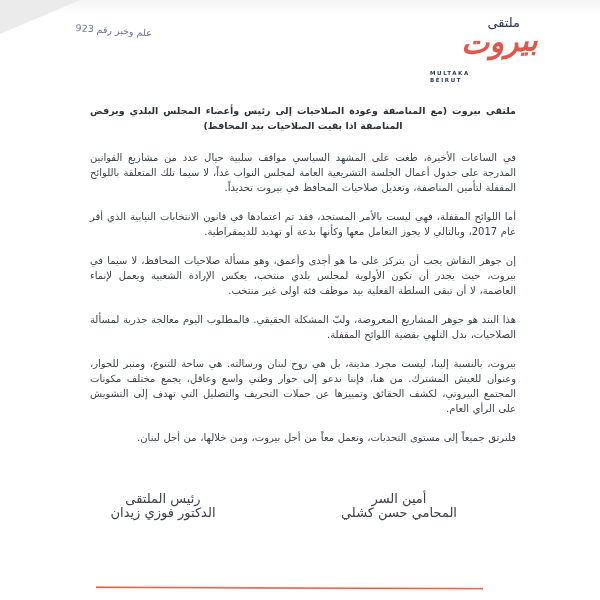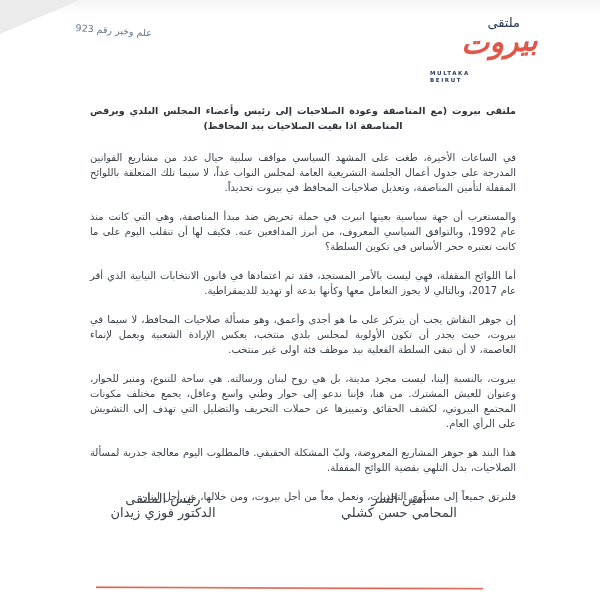--- a/index.html
+++ b/index.html
@@ -87,25 +87,24 @@
   <div class="logo-script">بيروت</div>
   <div class="logo-latin">
     <div>MULTAKA</div>
     <div>BEIRUT</div>
   </div>
 </div>
 
 <div class="doc">
   <h1 class="doc-title">ملتقى بيروت (مع المناصفة وعودة الصلاحيات إلى رئيس وأعضاء المجلس البلدي ويرفض المناصفة اذا بقيت الصلاحيات بيد المحافظ)</h1>
   <p>في الساعات الأخيرة، طغت على المشهد السياسي مواقف سلبية حيال عدد من مشاريع القوانين المدرجة على جدول أعمال الجلسة التشريعية العامة لمجلس النواب غداً، لا سيما تلك المتعلقة باللوائح المقفلة لتأمين المناصفة، وتعديل صلاحيات المحافظ في بيروت تحديداً.</p>
-  <p>والمستغرب أن جهة سياسية بعينها انبرت في حملة تحريض ضد مبدأ المناصفة، وهي التي كانت منذ عام 1992، وبالتوافق السياسي المعروف، من أبرز المدافعين عنه. فكيف لها أن تنقلب اليوم على ما كانت تعتبره حجر الأساس في تكوين السلطة؟</p>
   <p>أما اللوائح المقفلة، فهي ليست بالأمر المستجد، فقد تم اعتمادها في قانون الانتخابات النيابية الذي أقر عام 2017، وبالتالي لا يجوز التعامل معها وكأنها بدعة أو تهديد للديمقراطية.</p>
   <p>إن جوهر النقاش يجب أن يتركز على ما هو أجدى وأعمق، وهو مسألة صلاحيات المحافظ، لا سيما في بيروت، حيث يجدر أن تكون الأولوية لمجلس بلدي منتخب، يعكس الإرادة الشعبية ويعمل لإنماء العاصمة، لا أن تبقى السلطة الفعلية بيد موظف فئة اولى غير منتخب.</p>
+  <p>هذا البند هو جوهر المشاريع المعروضة، ولبّ المشكلة الحقيقي. فالمطلوب اليوم معالجة جذرية لمسألة الصلاحيات، بدل التلهي بقضية اللوائح المقفلة.</p>
   <p>بيروت، بالنسبة إلينا، ليست مجرد مدينة، بل هي روح لبنان ورسالته. هي ساحة للتنوع، ومنبر للحوار، وعنوان للعيش المشترك. من هنا، فإننا ندعو إلى حوار وطني واسع وعاقل، يجمع مختلف مكونات المجتمع البيروتي، لكشف الحقائق وتمييزها عن حملات التحريف والتضليل التي تهدف إلى التشويش على الرأي العام.</p>
-  <p>هذا البند هو جوهر المشاريع المعروضة، ولبّ المشكلة الحقيقي. فالمطلوب اليوم معالجة جذرية لمسألة الصلاحيات، بدل التلهي بقضية اللوائح المقفلة.</p>
   <p>فلنرتق جميعاً إلى مستوى التحديات، ونعمل معاً من أجل بيروت، ومن خلالها، من أجل لبنان.</p>
 </div>
 
 <div class="sig sig-secretary">
   <div class="sig-title">أمين السر</div>
   <div class="sig-name">المحامي حسن كشلي</div>
 </div>
 <div class="sig sig-president">
   <div class="sig-title">رئيس الملتقى</div>
   <div class="sig-name">الدكتور فوزي زيدان</div>

